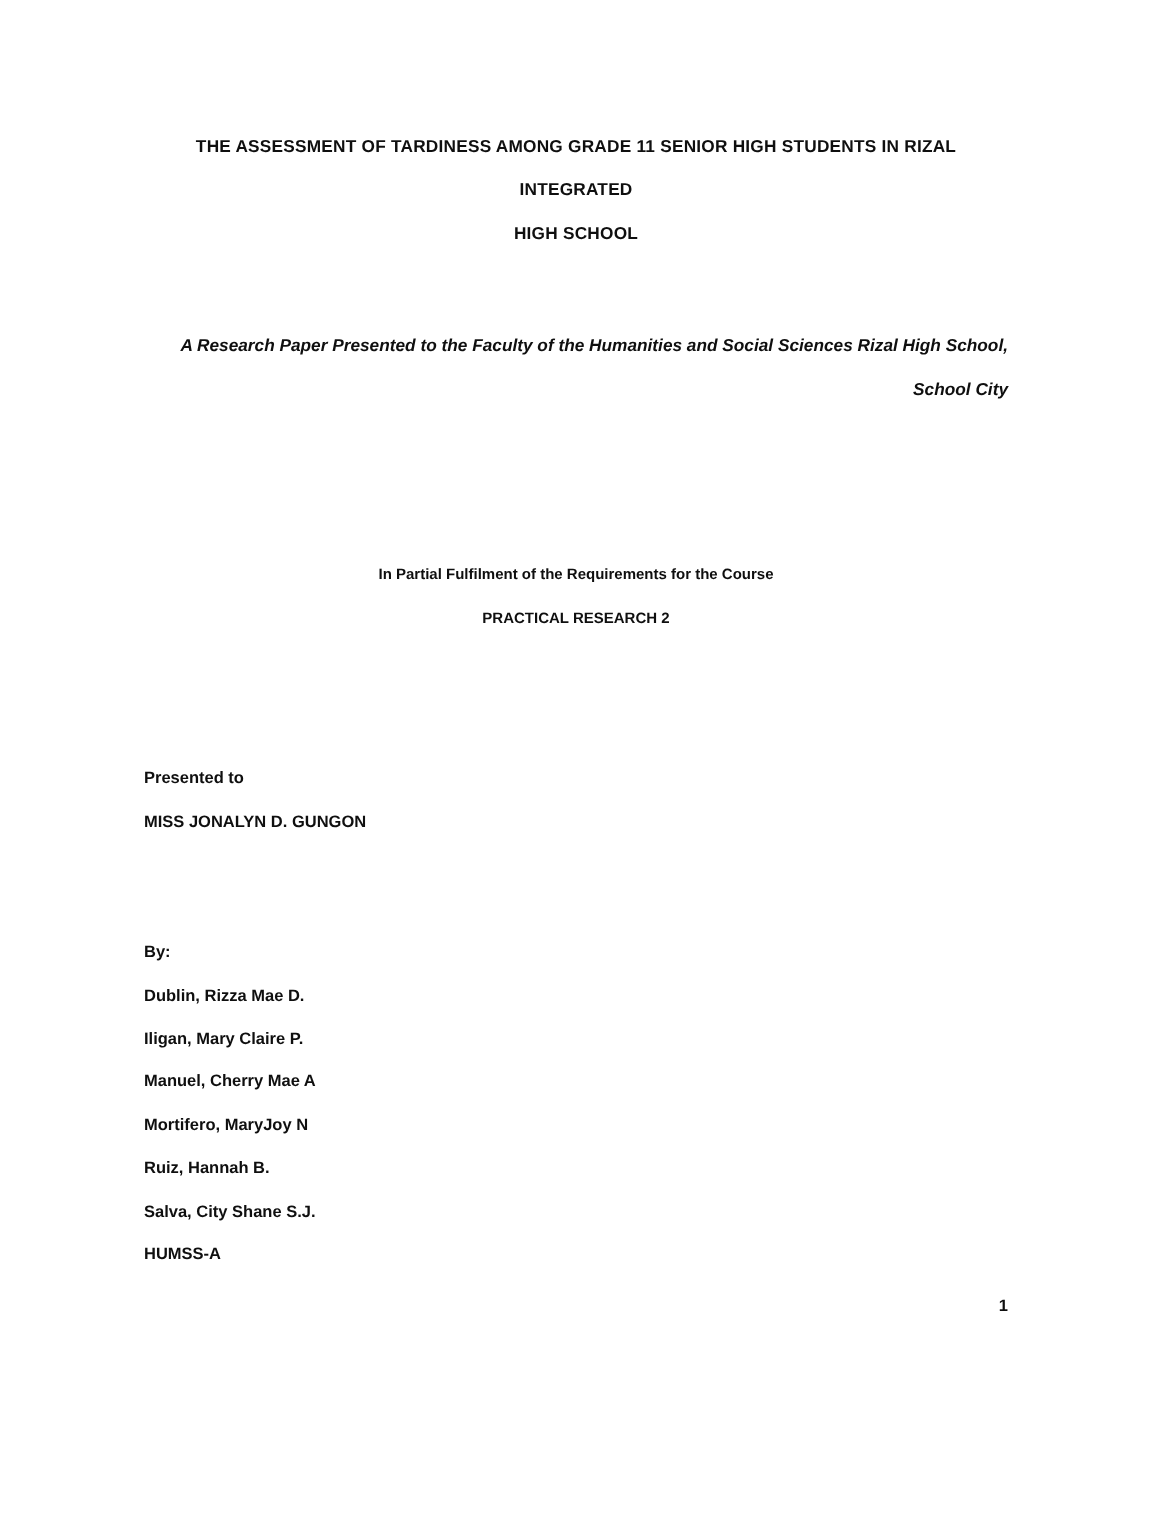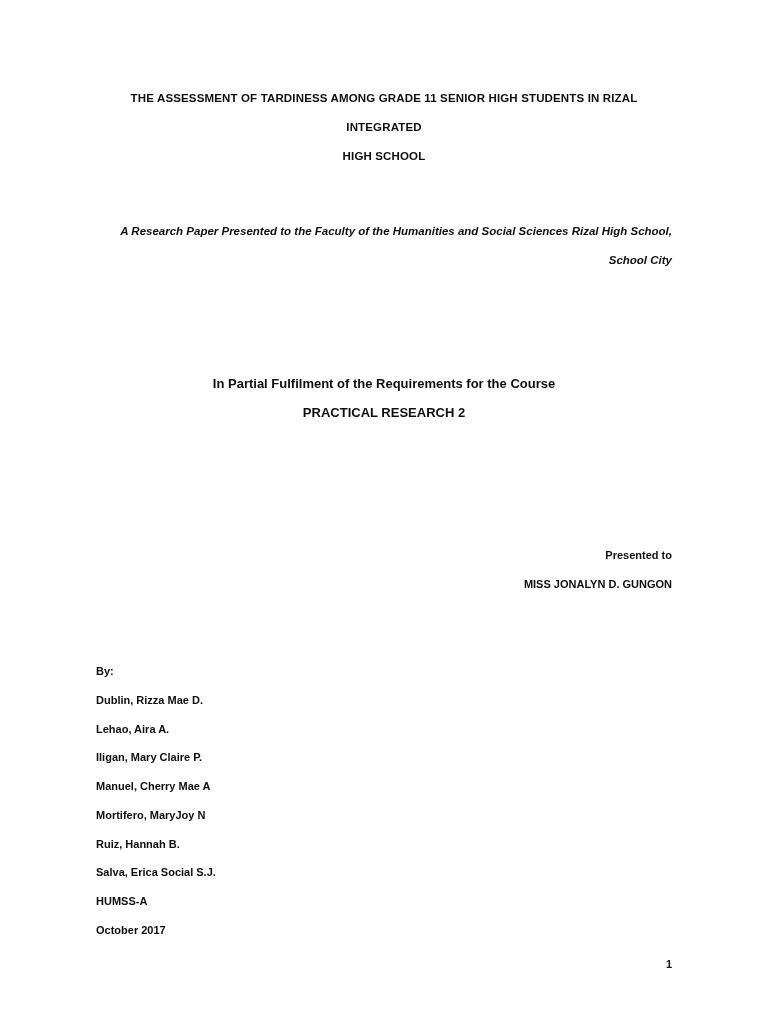--- a/index.html
+++ b/index.html
@@ -40,27 +40,27 @@
   .presented-line {
     font-size: 11.5px;
     font-weight: bold;
     line-height: 29px;
   }
   .partial-block {
     margin-top: 94px;
     text-align: center;
   }
   .partial-line {
-    font-size: 13px;
+    font-size: 10px;
     font-weight: bold;
     line-height: 29px;
   }
   .adviser-block {
-    margin-top: 114px;
-    text-align: right;
+    margin-top: 78px;
+    text-align: left;
   }
   .adviser-line {
     font-size: 11px;
     font-weight: bold;
     line-height: 29px;
   }
   .authors-block {
     margin-top: 58px;
     text-align: left;
   }
@@ -105,27 +105,25 @@
   </div>
 
   <div class="adviser-block">
     <div class="adviser-line">Presented to</div>
     <div class="adviser-line">MISS JONALYN D. GUNGON</div>
   </div>
 
   <div class="authors-block">
     <div class="authors-by">By:</div>
     <div class="author-name">Dublin, Rizza Mae D.</div>
-    <div class="author-name">Lehao, Aira A.</div>
     <div class="author-name">Iligan, Mary Claire P.</div>
     <div class="author-name">Manuel, Cherry Mae A</div>
     <div class="author-name">Mortifero, MaryJoy N</div>
     <div class="author-name">Ruiz, Hannah B.</div>
-    <div class="author-name">Salva, Erica Social S.J.</div>
+    <div class="author-name">Salva, City Shane S.J.</div>
     <div class="author-name">HUMSS-A</div>
-    <div class="author-name">October 2017</div>
   </div>
 
   <div class="footer-block">
     <span class="page-number">1</span>
   </div>
 
 </div>
 
 </body></html>

